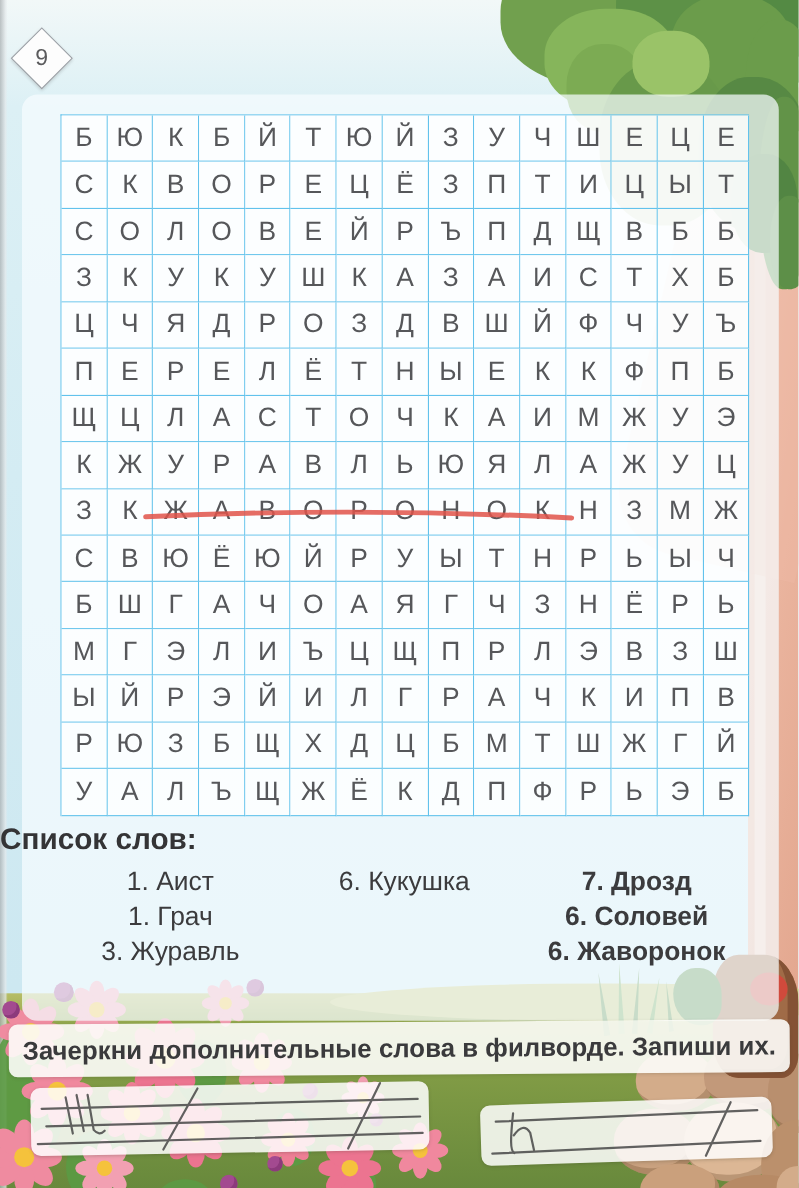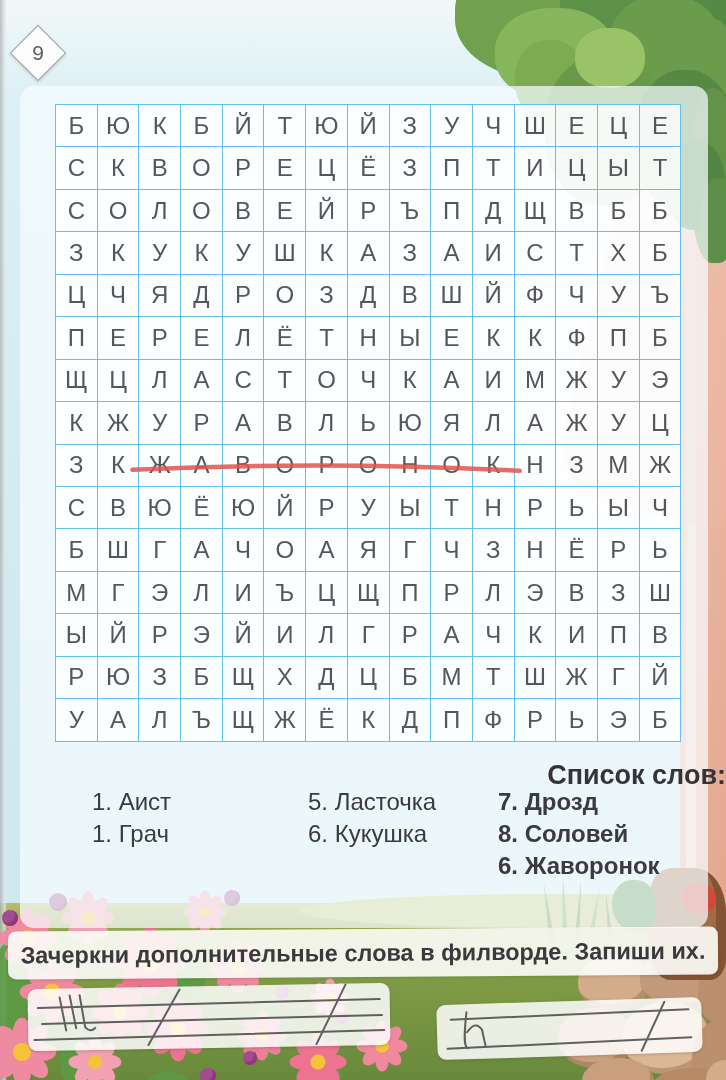--- a/index.html
+++ b/index.html
@@ -38,25 +38,25 @@
   
   .grid{left:55px;top:104px;z-index:4;display:grid;
     grid-template-columns:repeat(15,41.7px);grid-template-rows:repeat(15,42.45px);
     border-top:1.6px solid #62c2ec;border-left:1.6px solid #62c2ec;}
   .cell{border-right:1.6px solid #62c2ec;border-bottom:1.6px solid #62c2ec;
     background:rgba(255,255,255,0.8);display:flex;align-items:center;justify-content:center;
     font-size:24px;color:#56575a;cursor:default;}
   .strike-svg{position:absolute;left:55px;top:104px;width:627px;height:638px;z-index:5;pointer-events:none;}
   
   .wordlist{left:0;top:748px;width:726px;height:150px;z-index:4;}
-  .wl-heading{position:absolute;left:0;top:12px;width:726px;text-align:right;
+  .wl-heading{position:absolute;left:0;top:0;width:726px;text-align:left;
     font-size:27px;font-weight:bold;color:#343436;}
   .wl-col{position:absolute;top:38px;}
   .wl-col1{left:92px;} .wl-col2{left:308px;} .wl-col3{left:498px;font-weight:bold;}
-  .wl-item{font-size:24px;color:#3b3b3d;line-height:32px;}
+  .wl-item{font-size:24px;color:#3b3b3d;line-height:32px;text-align:center;}
   
   .task-strip{left:8px;top:929px;width:710px;height:48px;z-index:5;background:rgba(253,253,250,0.9);
     border-radius:8px;transform:rotate(-.4deg);display:flex;align-items:center;justify-content:center;
     box-shadow:0 1px 3px rgba(60,60,40,.2);}
   .task-strip span{font-size:23.5px;font-weight:bold;color:#3a3a3c;}
   .ansbox{z-index:6;background:rgba(255,255,255,0.85);border-radius:9px;box-shadow:0 1px 3px rgba(60,60,40,.25);}
   .ansbox svg{display:block;}
   .ansbox-left{left:28px;top:986px;width:362px;height:62px;transform:rotate(-1deg);}
   .ansbox-right{left:437px;top:1001px;width:265px;height:55px;transform:rotate(-1.8deg);}
 </style>
@@ -401,28 +401,28 @@
     </div>
   <svg class="strike-svg" id="strike">
       <path d="M77.4,365.82500000000005 Q271.05,356.82500000000005 464.70000000000005,366.82500000000005" stroke="#e0544a" stroke-width="4.5" fill="none" stroke-linecap="round" opacity=".85"></path>
     </svg>
 
   <div class="dec wordlist">
     <div class="wl-heading">Список слов:</div>
     <div class="wl-col wl-col1">
         <div class="wl-item">1. Аист</div>
         <div class="wl-item">1. Грач</div>
+        <div class="wl-item">3. Журавль</div>
       </div>
     <div class="wl-col wl-col2">
-        <div class="wl-item">5. Ласточка</div>
         <div class="wl-item">6. Кукушка</div>
       </div>
     <div class="wl-col wl-col3">
         <div class="wl-item">7. Дрозд</div>
-        <div class="wl-item">8. Соловей</div>
+        <div class="wl-item">6. Соловей</div>
         <div class="wl-item">6. Жаворонок</div>
       </div>
   </div>
 
   <div class="dec task-strip">
     <span>Зачеркни дополнительные слова в филворде. Запиши их.</span>
   </div>
 
   <div class="dec ansbox ansbox-left">
     <svg width="362" height="62" viewBox="0 0 362 62">

